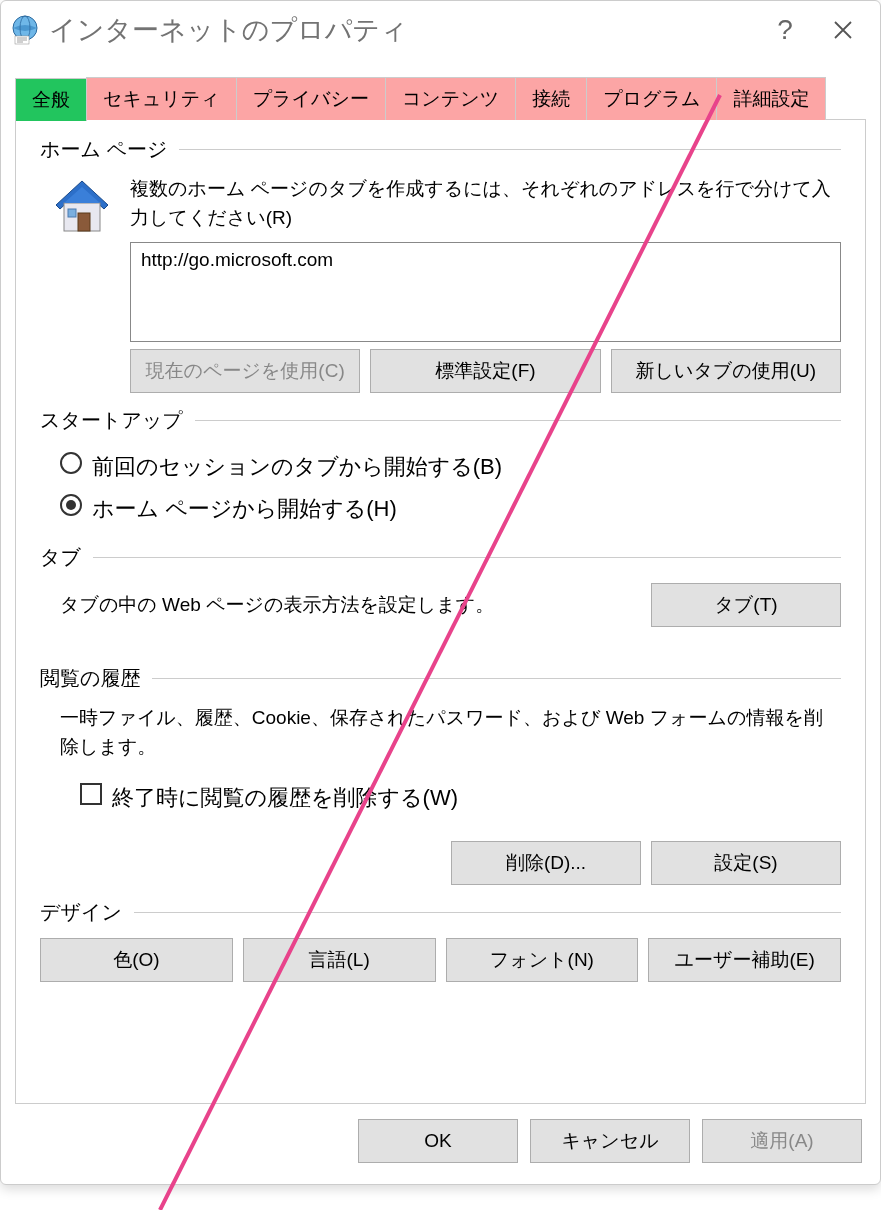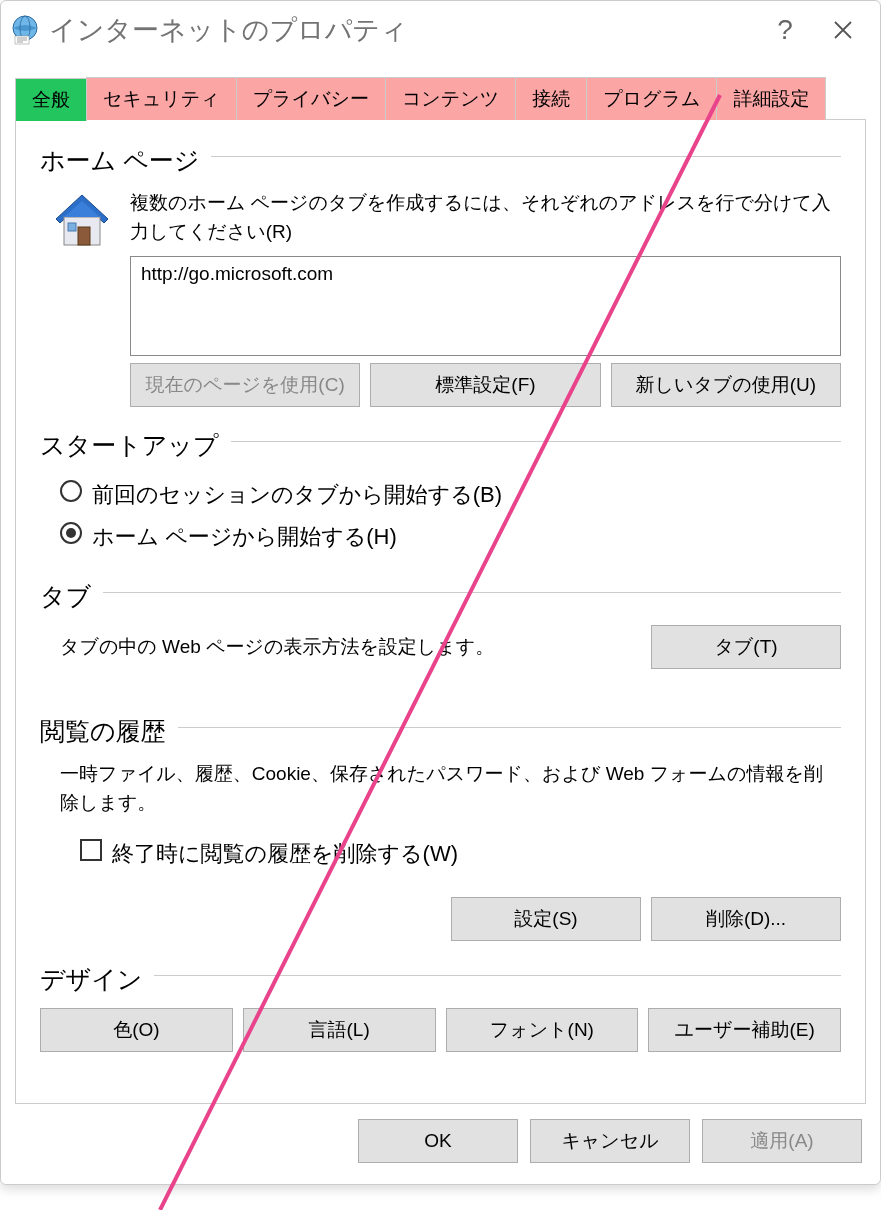--- a/index.html
+++ b/index.html
@@ -84,24 +84,23 @@
     }
     .group {
       margin-bottom: 14px;
     }
     .group-header {
       display: flex;
       align-items: center;
       margin-bottom: 12px;
     }
     .group-label {
-      font-size: 25px;
+      font-size: 20px;
       white-space: nowrap;
       padding-right: 12px;
-      margin-top: 8px;
     }
     .group-line {
       flex: 1;
       height: 1px;
       background: #ccc;
     }
     .home-row {
       display: flex;
       gap: 16px;
       padding-left: 10px;
@@ -322,22 +321,22 @@
           <span class="group-label">閲覧の履歴</span>
           <span class="group-line"></span>
         </div>
         <div class="history-body">
           <div class="history-text">一時ファイル、履歴、Cookie、保存されたパスワード、および Web フォームの情報を削除します。</div>
           <div class="check-row">
             <span class="check-box"></span>
             <span>終了時に閲覧の履歴を削除する(W)</span>
           </div>
           <div class="history-buttons">
+            <button class="btn">削除(D)...</button>
             <button class="btn">設定(S)</button>
-            <button class="btn">削除(D)...</button>
           </div>
         </div>
       </div>
 
       <div class="group">
         <div class="group-header">
           <span class="group-label">デザイン</span>
           <span class="group-line"></span>
         </div>
         <div class="design-buttons">

